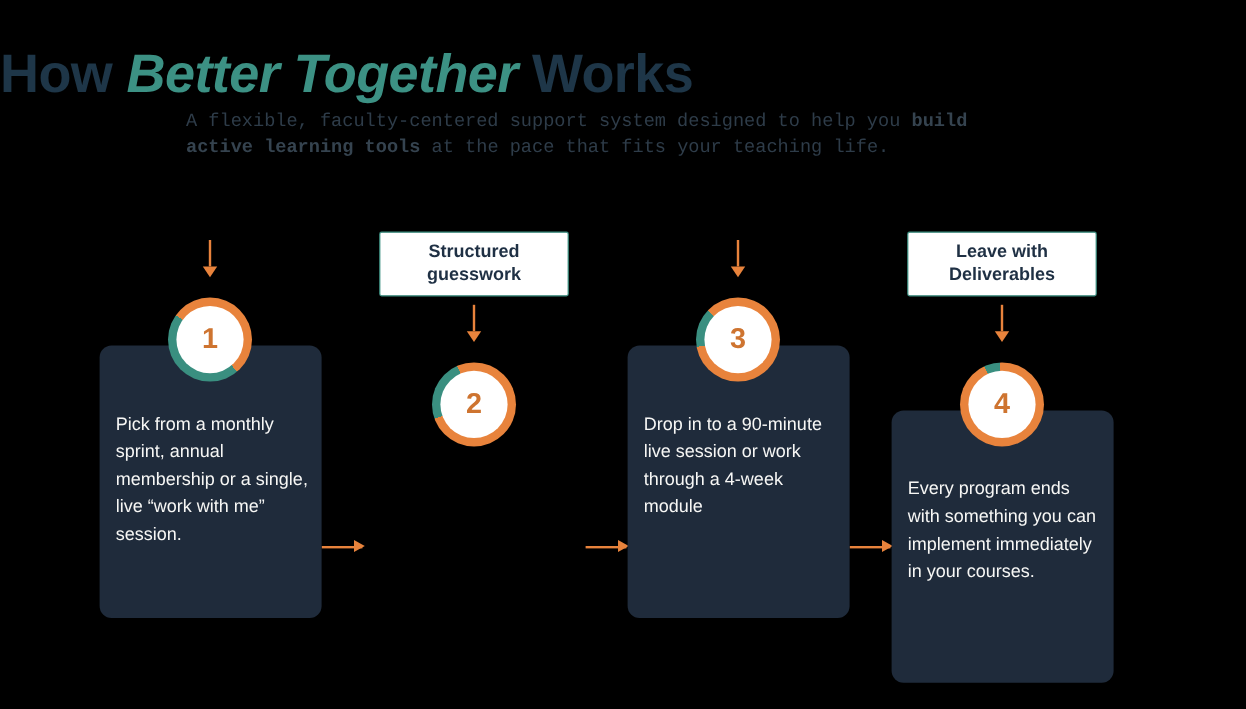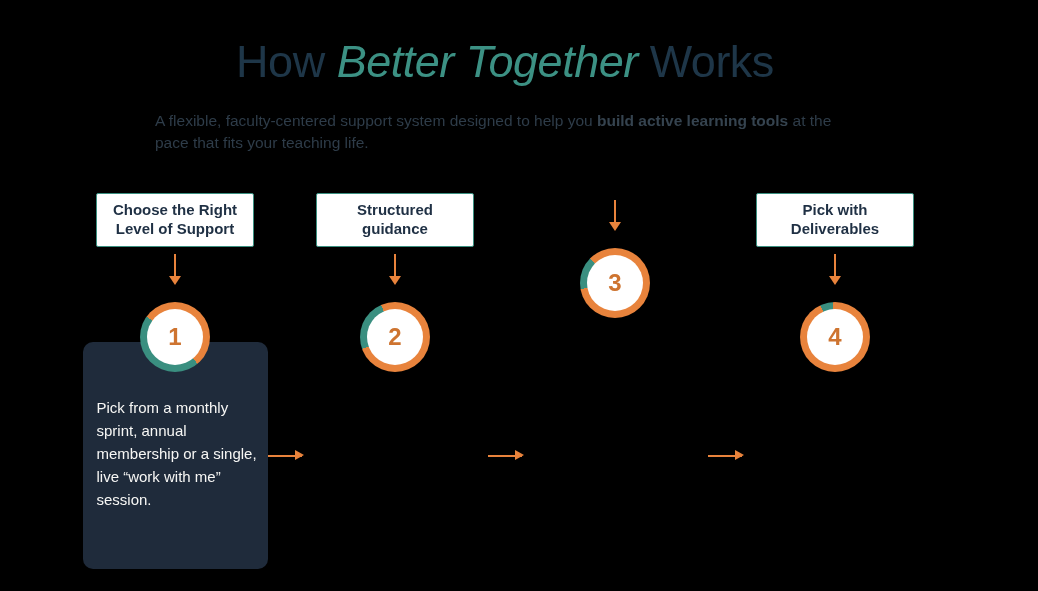--- a/index.html
+++ b/index.html
@@ -12,43 +12,43 @@
     font-family: "Liberation Sans", "DejaVu Sans", sans-serif;
   }
 
   
   h1.title {
     position: absolute;
     top: 36px;
     left: 0;
     width: 1010px;
     margin: 0;
-    text-align: center;
     font-size: 45px;
-    font-weight: 400;
+    font-weight: 700;
     letter-spacing: -0.5px;
     color: var(--navy);
     white-space: pre-wrap;
   }
   h1.title em {
     font-style: italic;
     color: var(--teal-bright);
   }
 
   
   p.subtitle {
     position: absolute;
-    top: 110px;
+    top: 90px;
     left: 155px;
     width: 705px;
     margin: 0;
     font-size: 15.5px;
     line-height: 1.45;
     color: #2e3c49;
     white-space: pre-wrap;
+    font-family: Liberation Mono, monospace;
   }
   p.subtitle strong { font-weight: 700; color: #35434f; }
 
   
   .steps {
     position: absolute;
     left: 65px;
     top: 193px;
     width: 880px;
     height: 385px;
@@ -167,68 +167,71 @@
 <body>
 
 <div class="stage" style="--orange: #E8833C; --teal: #3A8F80; --teal-bright: #3C9184; --navy: #1E3648; --card-bg: #1F2B3B; --number: #CE7430;">
 
   <h1 class="title"><span>How </span><em>Better Together</em><span> Works</span></h1>
 
   <p class="subtitle"><span>A flexible, faculty-centered support system designed to help you </span><strong>build active learning tools</strong><span> at the pace that fits your teaching life.</span></p>
 
   <div class="steps" id="steps">
     <div class="step">
-      <div class="label-box">
-        <span class="label-text">Choose the Right Level of Support</span>
-      </div>
       <div class="down-arrow">
         <span class="da-line"></span>
         <span class="da-head"></span>
       </div>
       <div class="badge" style="background: conic-gradient(from 140deg, rgb(58, 143, 128) 46%, rgb(232, 131, 60) 0deg);">
         <span class="badge-num">1</span>
       </div>
       <div class="card">
         <p class="card-text">Pick from a monthly sprint, annual membership or a single, live “work with me” session.</p>
       </div>
     </div>
 
     <div class="step">
       <div class="label-box">
-        <span class="label-text">Structured guidance</span>
+        <span class="label-text">Structured guesswork</span>
       </div>
       <div class="down-arrow">
         <span class="da-line"></span>
         <span class="da-head"></span>
       </div>
       <div class="badge" style="background: conic-gradient(from 250deg, rgb(58, 143, 128) 24%, rgb(232, 131, 60) 0deg);">
         <span class="badge-num">2</span>
       </div>
     </div>
 
     <div class="step">
       <div class="down-arrow">
         <span class="da-line"></span>
         <span class="da-head"></span>
       </div>
       <div class="badge" style="background: conic-gradient(from 260deg, rgb(58, 143, 128) 15%, rgb(232, 131, 60) 0deg);">
         <span class="badge-num">3</span>
       </div>
+      <div class="card">
+        <p class="card-text">Drop in to a 90-minute live session or work through a 4-week module</p>
+      </div>
     </div>
 
     <div class="step">
       <div class="label-box">
-        <span class="label-text">Pick with Deliverables</span>
+        <span class="label-text">Leave with Deliverables</span>
       </div>
       <div class="down-arrow">
         <span class="da-line"></span>
         <span class="da-head"></span>
       </div>
       <div class="badge" style="background: conic-gradient(from 335deg, rgb(58, 143, 128) 6%, rgb(232, 131, 60) 0deg);">
         <span class="badge-num">4</span>
+      </div>
+      <div class="card">
+        <p class="card-text">Every program ends with something you can implement immediately in your courses.</p>
       </div>
     </div>
   <div class="h-arrow" style="left: 203px;"></div>
       <div class="h-arrow" style="left: 423px;"></div>
       <div class="h-arrow" style="left: 643px;"></div>
     </div>
 
 </div>
 
 </body></html>

